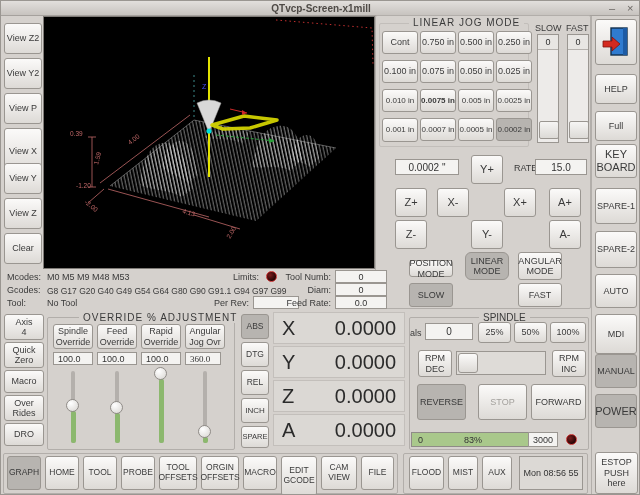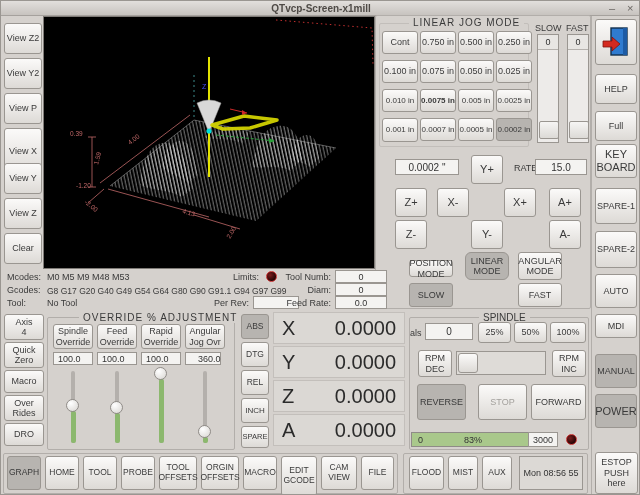--- a/index.html
+++ b/index.html
@@ -199,21 +199,21 @@
 Override</div>
 <div class="btn" style="left:96px;top:323px;width:40px;height:25px;font-size:9px;">Feed
 Override</div>
 <div class="btn" style="left:140px;top:323px;width:40px;height:25px;font-size:9px;">Rapid
 Override</div>
 <div class="btn" style="left:184px;top:323px;width:40px;height:25px;font-size:9px;">Angular
 Jog Ovr</div>
 <div class="fld smallfont" style="left:52px;top:351px;width:40px;height:13px;justify-content:flex-start;padding-left:4px;">100.0</div>
 <div class="fld smallfont" style="left:96px;top:351px;width:40px;height:13px;justify-content:flex-start;padding-left:4px;">100.0</div>
 <div class="fld smallfont" style="left:140px;top:351px;width:40px;height:13px;justify-content:flex-start;padding-left:4px;">100.0</div>
-<div class="fld smallfont" style="left:184px;top:351px;width:36px;height:13px;justify-content:flex-start;padding-left:12px;">360.0</div>
+<div class="fld smallfont" style="left:184px;top:351px;width:36px;height:13px;justify-content:flex-start;padding-left:4px;font-family:Liberation Serif, serif;">360.0</div>
 
 <div class="vgroove" style="left:70px;top:370px;height:72px;"></div>
 <div class="vfill" style="left:69.5px;top:410px;height:32px;"></div>
 <div class="vhandle" style="left:65px;top:398px;"></div>
 <div class="vgroove" style="left:114px;top:370px;height:72px;"></div>
 <div class="vfill" style="left:113.5px;top:412px;height:30px;"></div>
 <div class="vhandle" style="left:109px;top:400px;"></div>
 <div class="vgroove" style="left:158px;top:370px;height:72px;"></div>
 <div class="vfill" style="left:157.5px;top:378px;height:64px;"></div>
 <div class="vhandle" style="left:153px;top:366px;"></div>
@@ -298,18 +298,18 @@
     <polygon points="2,16 11,16 11,12 19,19 11,26 11,22 2,22" fill="#d42a20" stroke="#7c1410" stroke-width="0.8"></polygon>
   </svg>
 </div>
 <div class="btn" style="left:594px;top:73px;width:42px;height:30px;font-size:9px;">HELP</div>
 <div class="btn" style="left:594px;top:110px;width:42px;height:30px;font-size:9px;">Full</div>
 <div class="btn" style="left:594px;top:143px;width:42px;height:34px;font-size:11px;">KEY
 BOARD</div>
 <div class="btn" style="left:594px;top:187px;width:42px;height:36px;font-size:9px;">SPARE-1</div>
 <div class="btn" style="left:594px;top:230px;width:42px;height:37px;font-size:9px;">SPARE-2</div>
 <div class="btn" style="left:594px;top:273px;width:42px;height:34px;font-size:9px;">AUTO</div>
-<div class="btn" style="left:594px;top:313px;width:42px;height:24px;font-size:9px;">MDI</div>
+<div class="btn" style="left:594px;top:313px;width:42px;height:40px;font-size:9px;">MDI</div>
 <div class="btn pressed" style="left:594px;top:353px;width:42px;height:34px;font-size:9px;">MANUAL</div>
 <div class="btn pressed" style="left:594px;top:393px;width:42px;height:34px;font-size:11px;">POWER</div>
 <div class="btn" style="left:594px;top:451px;width:43px;height:42px;font-size:9px;">ESTOP
 PUSH
 here</div>
 
 </body></html>

